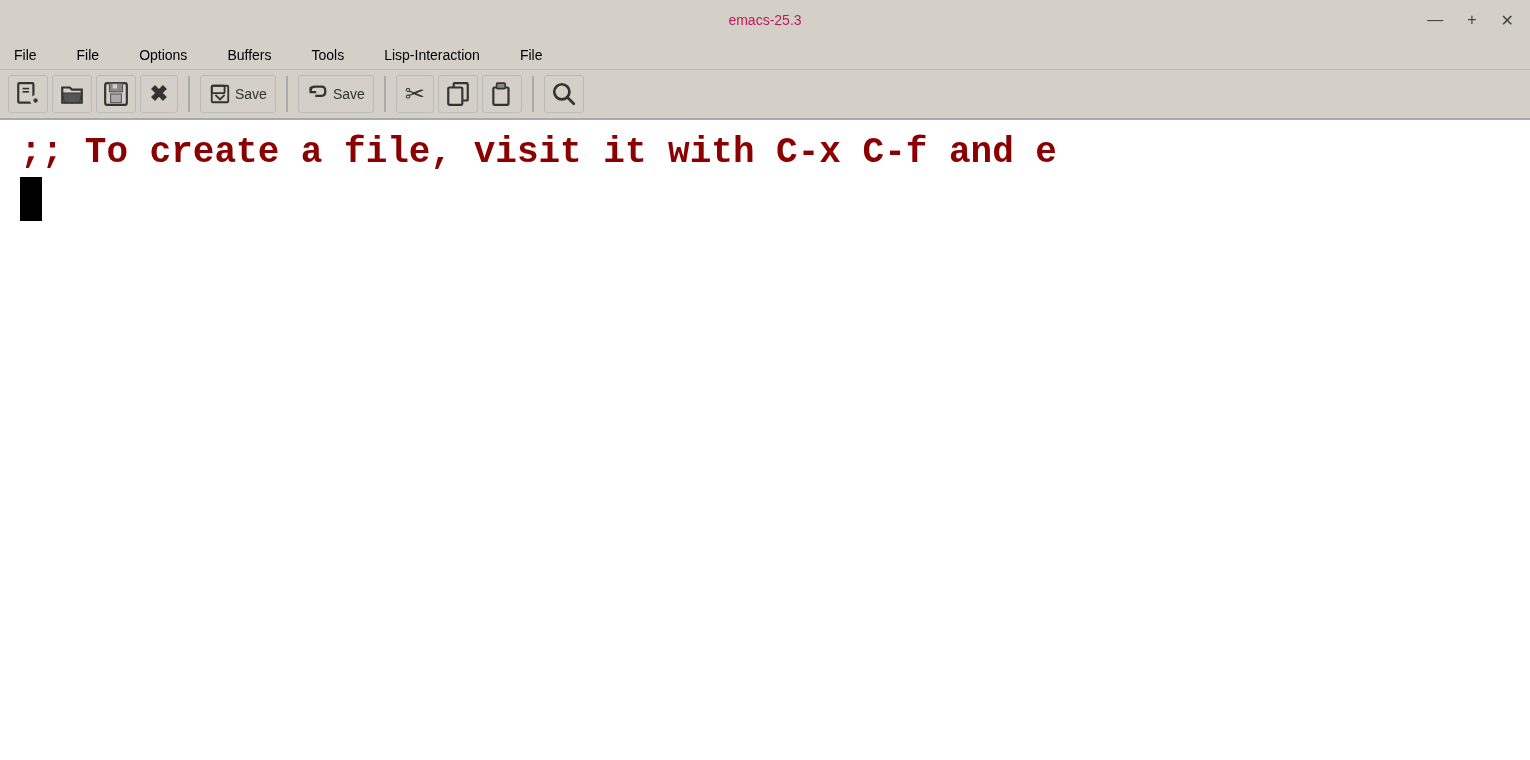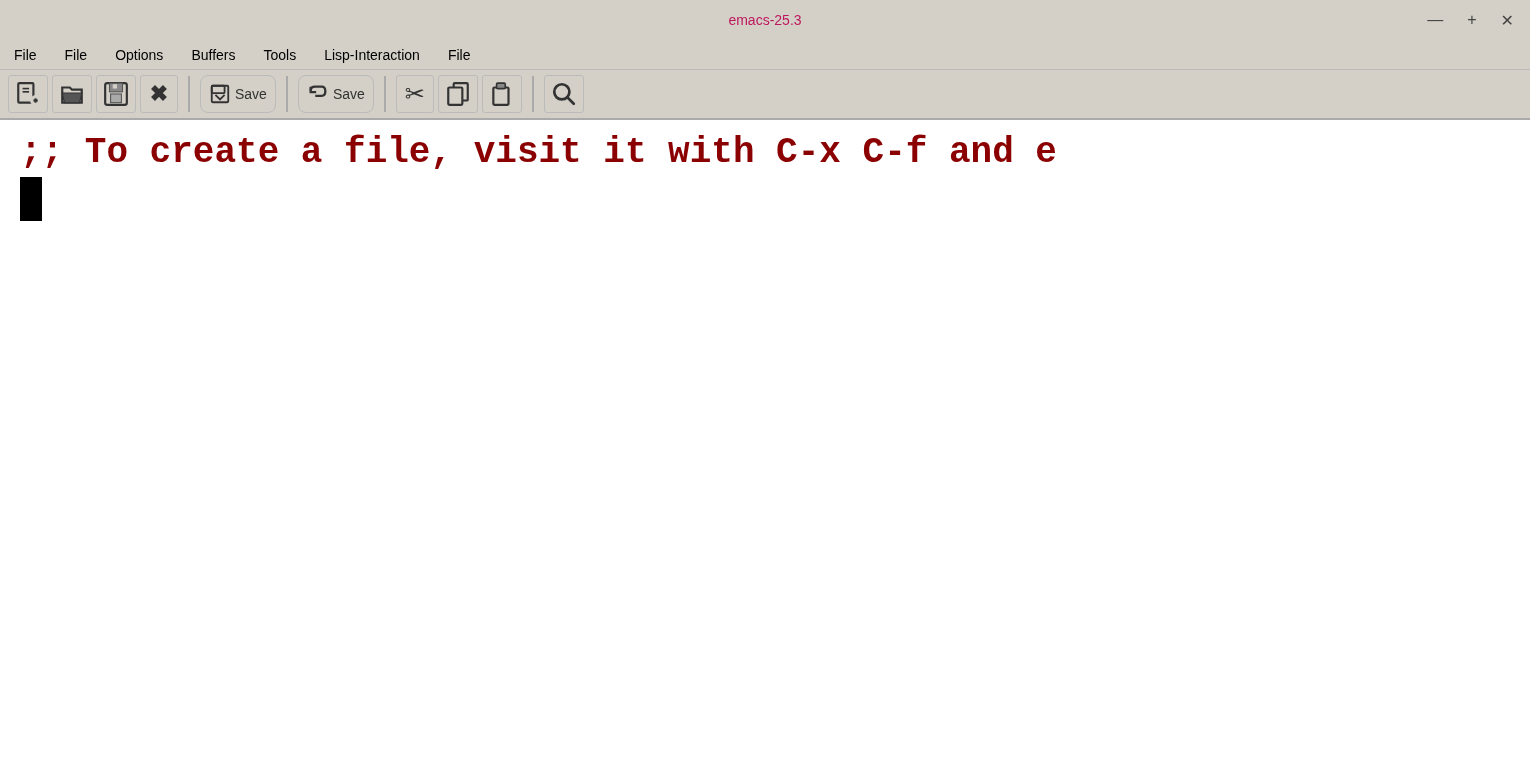--- a/index.html
+++ b/index.html
@@ -47,21 +47,21 @@
       color: #444;
       padding: 2px 6px;
     }
 
     .menu-bar {
       display: flex;
       align-items: center;
       background: #d4d0c8;
       padding: 4px 10px;
       height: 30px;
-      gap: 20px;
+      gap: 32px;
       border-bottom: 1px solid #bbb;
     }
 
     .menu-item {
       font-size: 14px;
       color: #000;
       cursor: pointer;
       padding: 2px 4px;
     }
 
@@ -97,21 +97,21 @@
       color: #333;
     }
 
     .toolbar-btn-label {
       display: flex;
       align-items: center;
       justify-content: center;
       gap: 4px;
       background: #d4d0c8;
       border: 1px solid #bbb;
-      border-radius: 8px;
+      border-radius: 3px;
       cursor: pointer;
       padding: 16px 8px;
       height: 38px;
       font-size: 14px;
       color: #333;
     }
 
     .editor-area {
       background: #ffffff;
       width: 100%;

